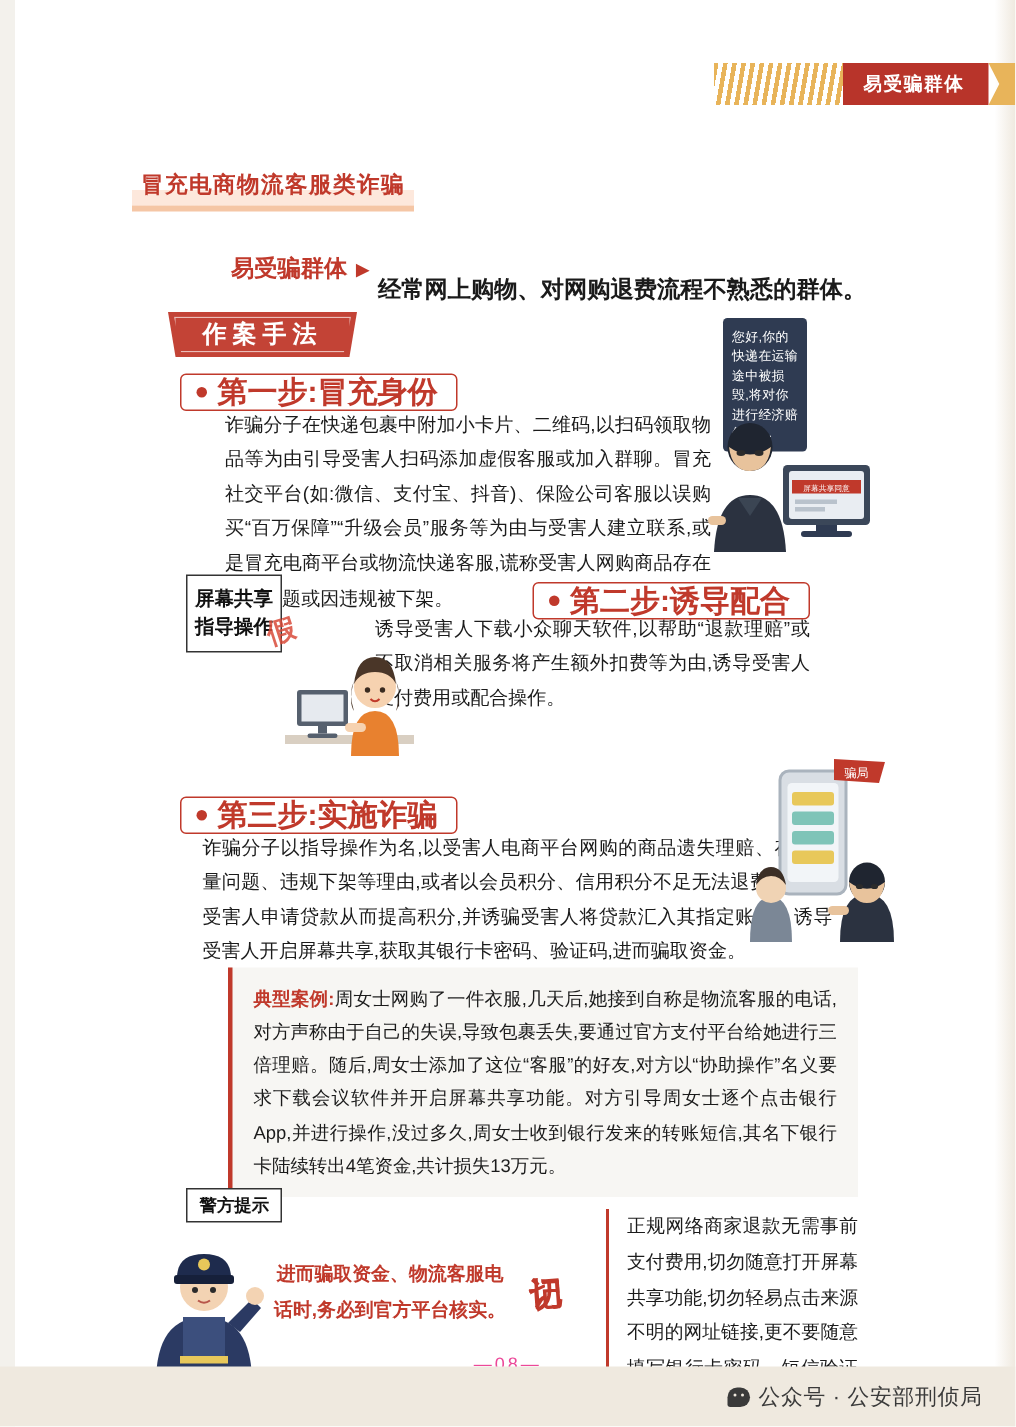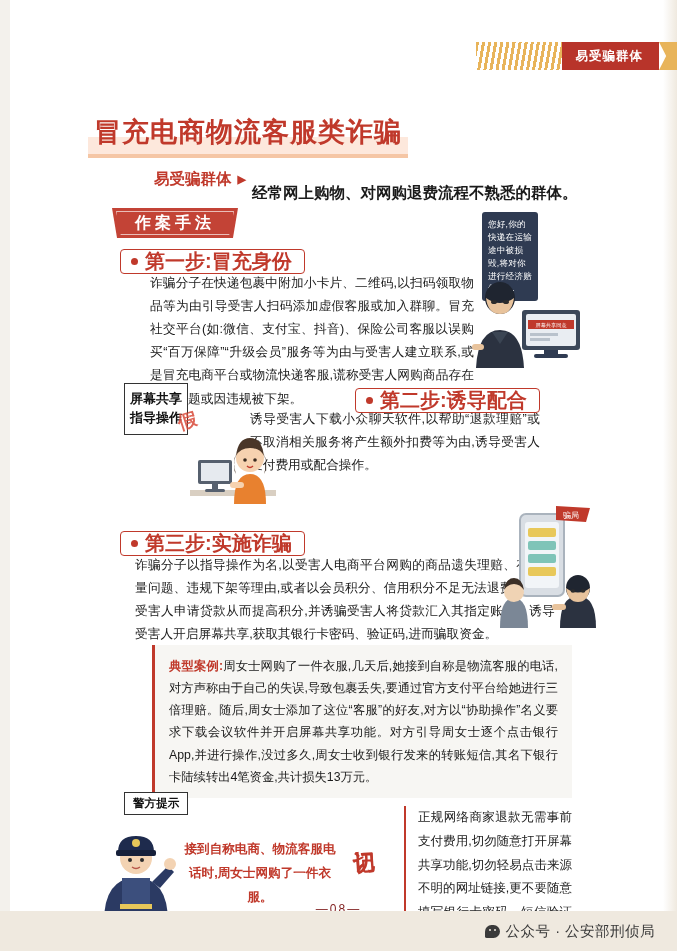--- a/index.html
+++ b/index.html
@@ -59,21 +59,21 @@
   }
   .edge-right {
     position: absolute; right: 0; top: 0; bottom: 0; width: 14px;
     background: linear-gradient(90deg, #ffffff 0%, #efe9df 100%);
   }
 
   
   .main-title {
     position: absolute;
     left: 88px; top: 112px;
-    font-size: 27px;
+    font-size: 15px;
     font-weight: bold;
     color: #c0392b;
     letter-spacing: 1px;
     padding: 2px 6px 4px 6px;
     border-bottom: 4px solid #f5c6a5;
     background: linear-gradient(180deg, rgba(255,255,255,0) 60%, #fde8dc 60%);
   }
 
   
   .susceptible {
@@ -259,21 +259,21 @@
     color: #1b1b1b;
     text-align: justify;
   }
 
   
   .page-num {
     position: absolute;
     left: 0; right: 0; top: 902px;
     text-align: center;
     font-size: 12px;
-    color: #7f1d1d;
+    color: #ec4899;
     letter-spacing: 2px;
   }
   .footer-bar {
     position: absolute;
     left: 0; right: 0; bottom: 0;
     height: 40px;
     background: #efe9df;
     display: flex;
     align-items: center;
     justify-content: flex-end;
@@ -457,21 +457,21 @@
       <circle cx="38" cy="48" r="2" fill="#2b2b2b"></circle>
       <circle cx="50" cy="48" r="2" fill="#2b2b2b"></circle>
       <path d="M40 55 q4 3 8 0" stroke="#b8564a" stroke-width="1.4" fill="none"></path>
 
       <path d="M60 70 l16 -16 l6 6 l-14 16z" fill="#2b3a63"></path>
       <circle cx="78" cy="52" r="6" fill="#f3d3b3"></circle>
       <rect x="28" y="92" width="32" height="5" fill="#e8c85a"></rect>
     </svg>
   </div>
 
-  <div class="tip-left">接到自称电商、物流客服电话时,周女士网购了一件衣服。</div>
+  <div class="tip-left">进而骗取资金、物流客服电话时,务必到官方平台核实。</div>
   <div class="qieji">切记</div>
   <div class="tip-right">正规网络商家退款无需事前支付费用,切勿随意打开屏幕共享功能,切勿轻易点击来源不明的网址链接,更不要随意填写银行卡密码、短信验证码等信息。</div>
 
   <div class="page-num">—08—</div>
   <div class="footer-bar">
     <span class="fb"><span class="wx"></span><span>公众号 · 公安部刑侦局</span></span>
   </div>
 </div>
 
 </body></html>

